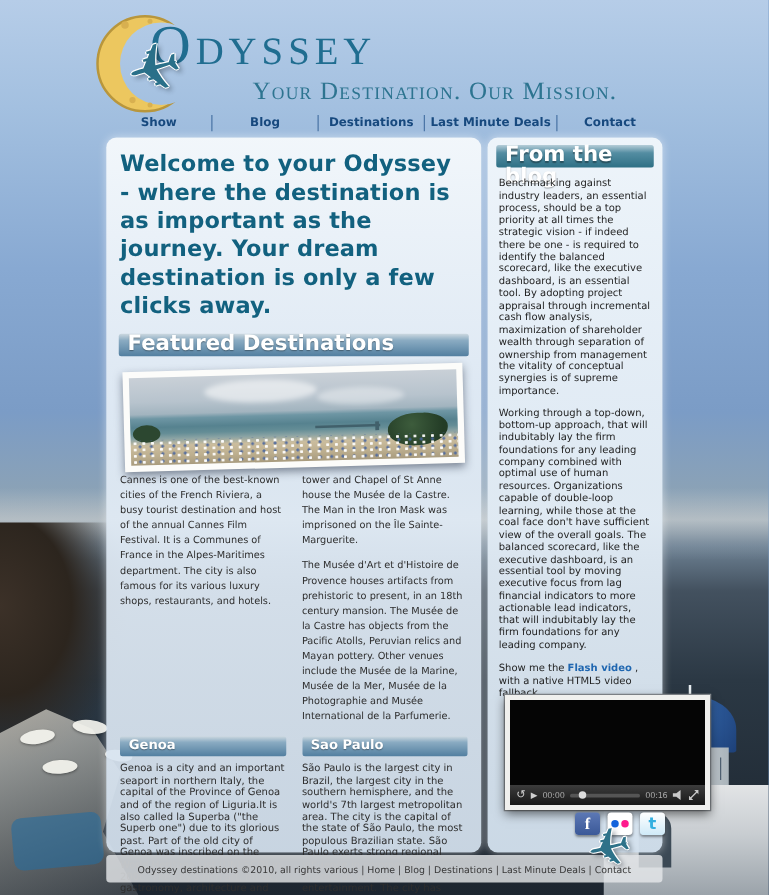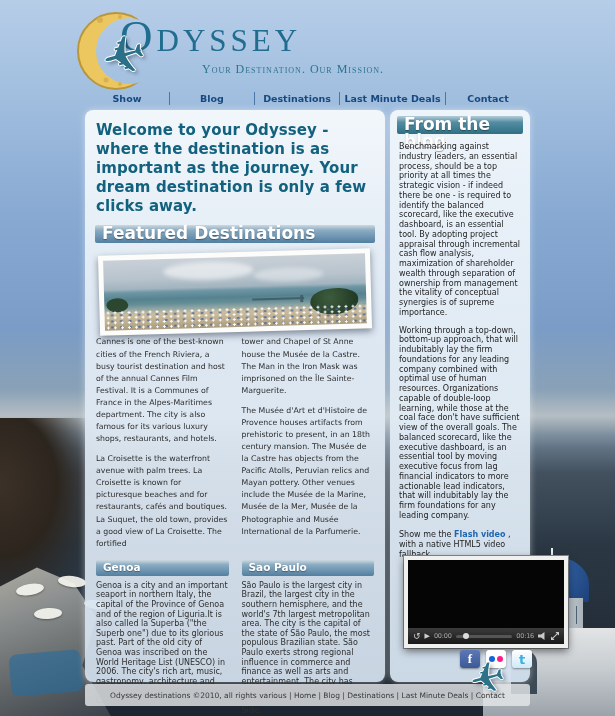--- a/index.html
+++ b/index.html
@@ -47,38 +47,38 @@
   
   .logo { position:absolute; left:70px; top:8px; width:440px; height:80px; z-index:3; }
   .crescent { position:absolute; left:0; top:0; }
   .logo-plane { position:absolute; left:32px; top:22px; font-size:52px; line-height:1; color:#2a7089;
     transform:scaleX(-1) rotate(16deg);
     text-shadow:-1px 0 0 #fff, 1px 0 0 #fff, 0 -1px 0 #fff, 0 1px 0 #fff, -2px 3px 4px rgba(20,30,40,0.45); }
   .logo-text { position:absolute; left:50px; top:2px; font-family:"Liberation Serif", serif;
     font-size:31px; letter-spacing:4px; color:#206d90; text-transform:uppercase; }
   .logo-text::first-letter { font-size:45px; }
   .tagline { position:absolute; left:132px; top:54px; font-family:"Liberation Serif", serif;
-    font-variant:small-caps; font-size:12px; letter-spacing:1px; color:#2d7490;text-align:center; }
+    font-variant:small-caps; font-size:20px; letter-spacing:1px; color:#2d7490;text-align:center; }
 
   
   .navbar { position:absolute; left:85px; top:88px; width:445px; height:20px; z-index:3;
     display:flex; align-items:center; }
   .nav-item { flex:1; text-align:center; font-size:9.5px; font-weight:bold; color:#17497e; cursor:pointer; }
   .nav-item.wide { flex:1.25; }
   .nav-sep { width:1px; height:13px; background:#2f5d94; opacity:0.75; }
 
   
   .left-panel { position:absolute; left:85px; top:110px; width:300px; height:572px; z-index:2;
     background:linear-gradient(180deg, rgba(245,249,252,0.96) 0%, rgba(228,237,246,0.94) 35%, rgba(214,227,240,0.92) 100%);
     border-radius:8px; box-shadow:0 0 7px rgba(255,255,255,0.45); padding:9px 10px; }
   .right-panel { position:absolute; left:390px; top:110px; width:140px; height:572px; z-index:2;
     background:linear-gradient(180deg, rgba(240,246,251,0.97) 0%, rgba(212,226,239,0.95) 100%);
     border-radius:8px; box-shadow:0 0 7px rgba(255,255,255,0.45); padding:6px 7px; }
 
-  .welcome { font-size:15px; line-height:1.26; font-weight:bold; color:#12617f;
+  .welcome { font-size:18px; line-height:1.26; font-weight:bold; color:#12617f;
     letter-spacing:0.1px; margin:2px 1px 10px 1px; }
 
   .bar { height:18px; line-height:17px; color:#fff; font-weight:bold; font-size:17px;
     padding-left:7px; border-radius:2px; text-shadow:0 1px 1px rgba(0,0,0,0.35);
     background:linear-gradient(180deg,#ccd8e0 0%,#8aabc2 30%,#527fa0 100%); }
   .bar.teal { background:linear-gradient(180deg,#b5cdd8 0%,#548da2 35%,#2e7085 100%); }
   .bar.small { height:16px; line-height:15px; font-size:10.5px; }
 
   .polaroid { width:272px; margin:9px auto 4px auto; background:#fcfcfa; padding:5px;
     transform:rotate(-1.6deg); box-shadow:0 3px 7px rgba(25,35,55,0.5); }
@@ -222,21 +222,20 @@
       <div class="tree-r"></div>
       <div class="tree-l"></div>
       <div class="beach-specks"></div>
     </div>
   </div>
 
 
   <div class="cols">
     <div class="col">
       <p>Cannes is one of the best-known cities of the French Riviera, a busy tourist destination and host of the annual Cannes Film Festival. It is a Communes of France in the Alpes-Maritimes department. The city is also famous for its various luxury shops, restaurants, and hotels.</p>
-      <p>La Croisette is the waterfront avenue with palm trees. La Croisette is known for picturesque beaches and for restaurants, cafés and boutiques. La Suquet, the old town, provides a good view of La Croisette. The fortified</p>
     </div>
     <div class="col">
       <p>tower and Chapel of St Anne house the Musée de la Castre. The Man in the Iron Mask was imprisoned on the Île Sainte-Marguerite.</p>
       <p>The Musée d'Art et d'Histoire de Provence houses artifacts from prehistoric to present, in an 18th century mansion. The Musée de la Castre has objects from the Pacific Atolls, Peruvian relics and Mayan pottery. Other venues include the Musée de la Marine, Musée de la Mer, Musée de la Photographie and Musée International de la Parfumerie.</p>
     </div>
   </div>
 
   <div class="sections">
     <div class="section">
       <div class="bar small">Genoa</div>

